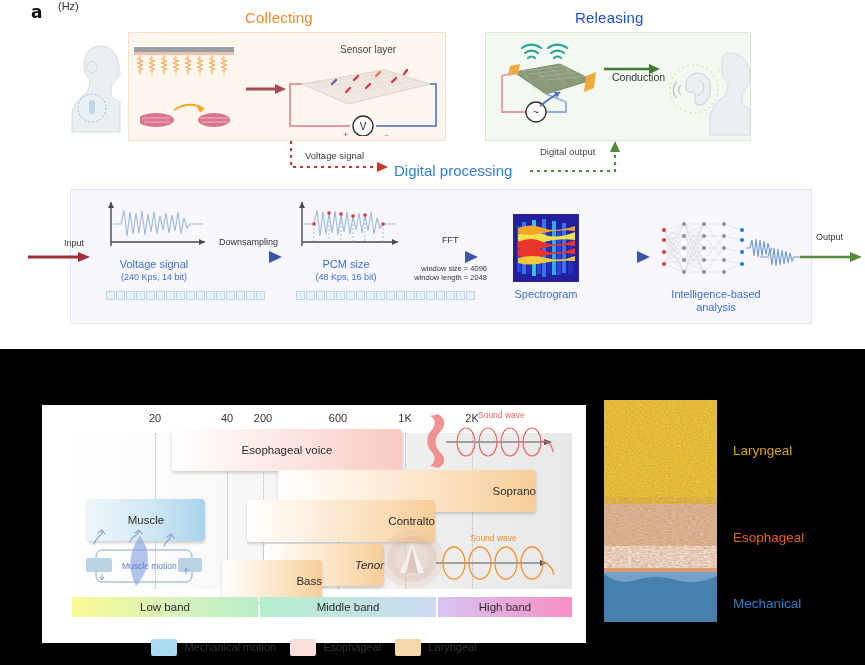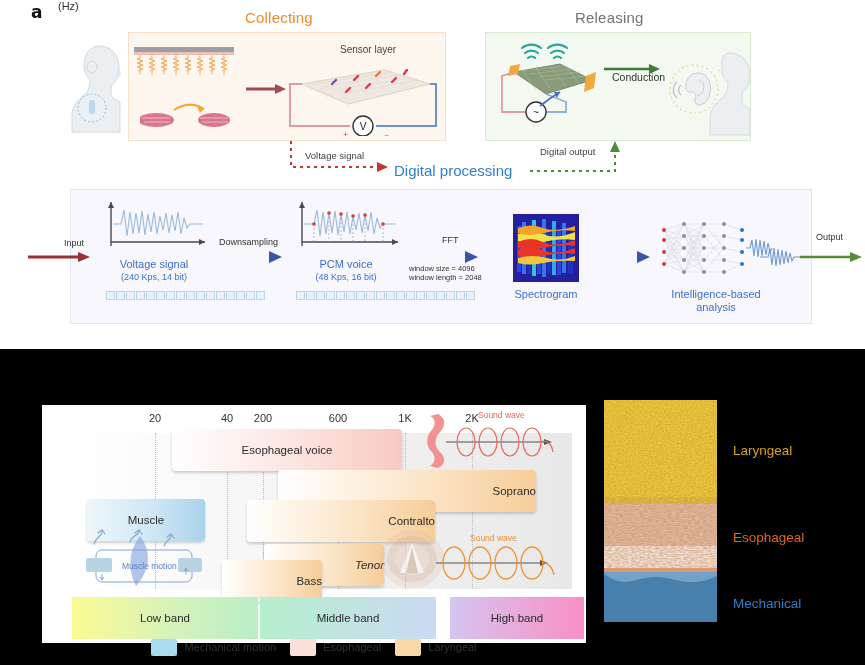--- a/index.html
+++ b/index.html
@@ -13,21 +13,21 @@
   .panel-a { position: absolute; left: 0; top: 0; width: 865px; height: 349px; background: #fff; }
   .panel-label {
     position: absolute; left: 31px; top: 2px;
     font-size: 17px; font-weight: bold; color: #111;
     font-family: "DejaVu Sans", sans-serif;
   }
 
   
   .sec-title { position: absolute; font-size: 15px; letter-spacing: .2px; }
   .sec-collecting { left: 245px; top: 9px; color: #f08a2b; }
-  .sec-releasing  { left: 575px; top: 9px; color: #737373; }
+  .sec-releasing  { left: 575px; top: 9px; color: #1d4ed8; }
 
   
   .box-collect {
     position: absolute; left: 128px; top: 32px; width: 318px; height: 109px;
     background: #fdf6ee; border: 1px solid #f6e0c8;
   }
   .box-release {
     position: absolute; left: 485px; top: 32px; width: 266px; height: 109px;
     background: #f3f9f1; border: 1px solid #d9ead3;
   }
@@ -65,27 +65,27 @@
     position: absolute; height: 42px; border-radius: 4px;
     display: flex; align-items: center; justify-content: center;
     font-size: 11.5px; color: #2b2b2b; white-space: nowrap;
     box-shadow: 0 2px 3px rgba(0,0,0,.18);
   }
   .fbar.esoph  { background: linear-gradient(90deg,#ffffff 0%,#fbe1dd 60%,#f8c9c2 100%); }
   .fbar.laryn  { background: linear-gradient(90deg,#ffffff 0%,#fbe3c4 60%,#f7cd98 100%); justify-content: flex-end; }
   .fbar.mech   { background: linear-gradient(90deg,#eef7fb 0%,#cfe7f4 55%,#a9d3ea 100%); }
 
   .bandbar {
-    position: absolute; top: 597px; height: 42px;
+    position: absolute; top: 597px; height: 20px;
     display: flex; align-items: center; justify-content: center;
     font-size: 11.5px; color: #2b2b2b;
   }
   .band-low  { background: linear-gradient(90deg,#fbfa93 0%,#d6f2bb 55%,#b9eec8 100%); }
   .band-mid  { background: linear-gradient(90deg,#b5efcd 0%,#ccd9f3 100%); }
-  .band-high { background: linear-gradient(90deg,#d5c5f0 0%,#f98fc4 100%); margin-left: 12px; }
+  .band-high { background: linear-gradient(90deg,#d5c5f0 0%,#f98fc4 100%); }
 
   .legend-row { position: absolute; left: 42px; top: 636px; width: 544px; height: 22px;
                 display: flex; align-items: center; justify-content: center; gap: 14px; }
   .leg-item { display: flex; align-items: center; gap: 7px; font-size: 11px; color: #333; }
   .leg-sw { width: 26px; height: 17px; border-radius: 2px; }
   .sw-mech  { background: #aadcf0; }
   .sw-esoph { background: #fadfdb; }
   .sw-laryn { background: #f8d7a9; }
 
   
@@ -102,21 +102,21 @@
   .flow-txt { position: absolute; font-size: 9.5px; color: #3f3f3f; white-space: nowrap; }
   .digital-word {
     position: absolute; left: 394px; top: 162px; font-size: 15px; color: #2f7fd1;
     white-space: nowrap;
   }
   .sensor-layer-lbl { position: absolute; left: 340px; top: 44px; font-size: 10px; color: #444; }
   .conduction-lbl   { position: absolute; left: 612px; top: 71px; font-size: 10.5px; color: #333; }
 
   .pipe-title { position: absolute; font-size: 11px; color: #3d6fd0; text-align: center; white-space: nowrap; }
   .pipe-sub   { position: absolute; font-size: 9px;  color: #3d6fd0; text-align: center; white-space: nowrap; }
-  .pipe-small { position: absolute; font-size: 7.5px; color: #333; text-align: left; white-space: nowrap; line-height: 1.35; }
+  .pipe-small { position: absolute; font-size: 7.5px; color: #333; text-align: right; white-space: nowrap; line-height: 1.35; }
   .pipe-step  { position: absolute; font-size: 9px; color: #333; white-space: nowrap; }
   .bit-strip  { position: absolute; height: 9px; display: flex; gap: 1px; }
   .bit-cell   { width: 9px; height: 9px; border: 1px solid #bcd4ea; background: #e9f2fa; }
 </style>
 </head>
 <body>
 
 <div class="panel-a">
 
   <div class="panel-label">a</div>
@@ -306,21 +306,21 @@
     </g>
     <g fill="#d93b3b">
       <circle cx="24" cy="24" r="1.8"></circle>
         <circle cx="39" cy="13" r="1.8"></circle>
         <circle cx="51" cy="14" r="1.8"></circle>
       <circle cx="63" cy="16" r="1.8"></circle>
         <circle cx="75" cy="15" r="1.8"></circle>
         <circle cx="93" cy="24" r="1.8"></circle>
     </g>
   </svg>
-  <div class="pipe-title" style="left:296px; top:258px; width:100px;">PCM voice</div>
+  <div class="pipe-title" style="left:296px; top:258px; width:100px;">PCM size</div>
   <div class="pipe-sub" style="left:296px; top:272px; width:100px;">(48 Kps, 16 bit)</div>
   <div class="bit-strip" style="left:296px; top:291px;">
       <span class="bit-cell"></span>
       <span class="bit-cell"></span>
       <span class="bit-cell"></span>
       <span class="bit-cell"></span>
       <span class="bit-cell"></span>
       <span class="bit-cell"></span>
       <span class="bit-cell"></span>
       <span class="bit-cell"></span>

